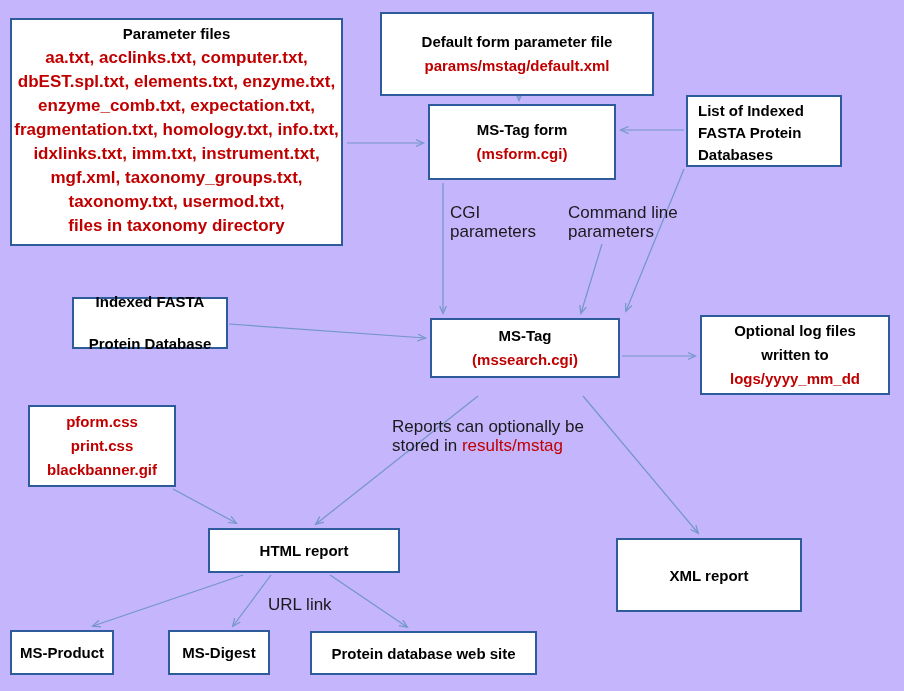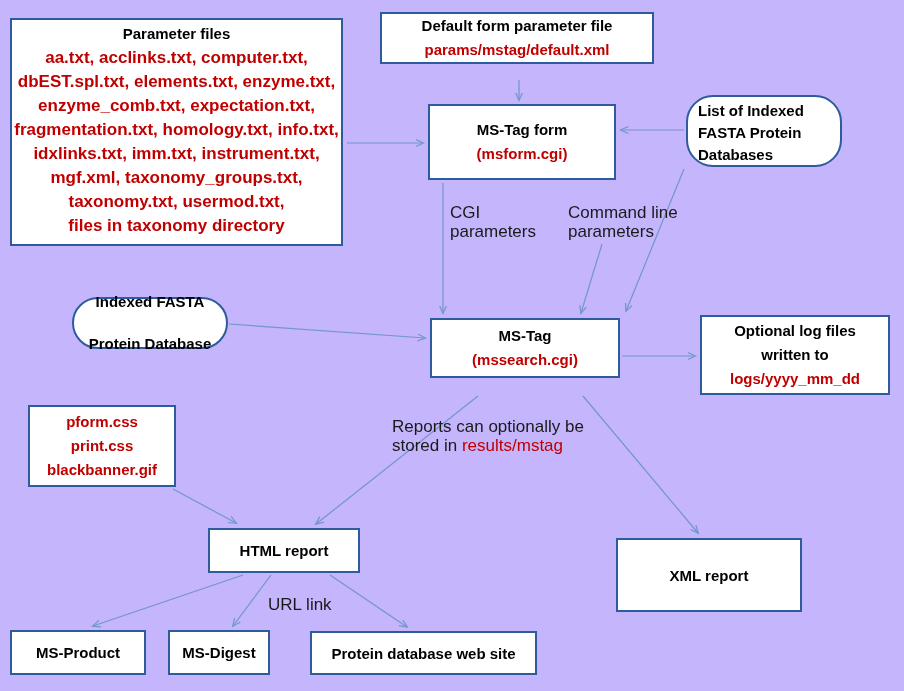--- a/index.html
+++ b/index.html
@@ -21,21 +21,21 @@
     box-sizing:border-box;font-weight:bold;font-size:15px;text-align:center;
   }
   .box.flexc{display:flex;flex-direction:column;justify-content:center;align-items:center;}
   .red{color:var(--red-text);}
   .files-line{font-size:17px;line-height:24px;}
   .ann{
     position:absolute;font-size:17px;font-weight:normal;color:#1a1a1a;
     line-height:19px;white-space:nowrap;
   }
   .lh24{line-height:24px;}
-  .lh22{line-height:22px;border-radius:27px;}
+  .lh22{line-height:22px;}
   .left-align{text-align:left;}
 </style>
 </head>
 <body>
 
 <div id="canvas">
 
   <svg class="arrows" width="904" height="691" viewBox="0 0 904 691">
     <defs>
       <marker id="ah" markerWidth="10" markerHeight="10" refX="7.5" refY="4" orient="auto" markerUnits="userSpaceOnUse">
@@ -63,21 +63,21 @@
     <div class="files-line red">aa.txt, acclinks.txt, computer.txt,</div>
     <div class="files-line red">dbEST.spl.txt, elements.txt, enzyme.txt,</div>
     <div class="files-line red">enzyme_comb.txt, expectation.txt,</div>
     <div class="files-line red">fragmentation.txt, homology.txt, info.txt,</div>
     <div class="files-line red">idxlinks.txt, imm.txt, instrument.txt,</div>
     <div class="files-line red">mgf.xml, taxonomy_groups.txt,</div>
     <div class="files-line red">taxonomy.txt, usermod.txt,</div>
     <div class="files-line red">files in taxonomy directory</div>
   </div>
 
-  <div class="box flexc lh24" style="left:380px;top:12px;width:274px;height:52px;">
+  <div class="box flexc lh24" style="left:380px;top:12px;width:274px;height:84px;">
     <div>Default form parameter file</div>
     <div class="red">params/mstag/default.xml</div>
   </div>
 
   <div class="box flexc lh24" style="left:428px;top:104px;width:188px;height:76px;">
     <div>MS-Tag form</div>
     <div class="red">(msform.cgi)</div>
   </div>
 
   <div class="box lh22 left-align" style="left:686px;top:95px;width:156px;height:72px;padding:3px 0 0 10px;">
@@ -116,31 +116,31 @@
     <div class="red">pform.css</div>
     <div class="red">print.css</div>
     <div class="red">blackbanner.gif</div>
   </div>
 
   <div class="ann" style="left:392px;top:417px;">
     <div>Reports can optionally be</div>
     <div><span>stored in </span><span class="red">results/mstag</span></div>
   </div>
 
-  <div class="box flexc" style="left:208px;top:528px;width:152px;height:45px;">
+  <div class="box flexc" style="left:208px;top:528px;width:192px;height:45px;">
     <div>HTML report</div>
   </div>
 
   <div class="box flexc" style="left:616px;top:538px;width:186px;height:74px;">
     <div>XML report</div>
   </div>
 
   <div class="ann" style="left:268px;top:595px;">URL link</div>
 
-  <div class="box flexc" style="left:10px;top:630px;width:136px;height:45px;">
+  <div class="box flexc" style="left:10px;top:630px;width:104px;height:45px;">
     <div>MS-Product</div>
   </div>
 
   <div class="box flexc" style="left:168px;top:630px;width:102px;height:45px;">
     <div>MS-Digest</div>
   </div>
 
   <div class="box flexc" style="left:310px;top:631px;width:227px;height:44px;">
     <div>Protein database web site</div>
   </div>

